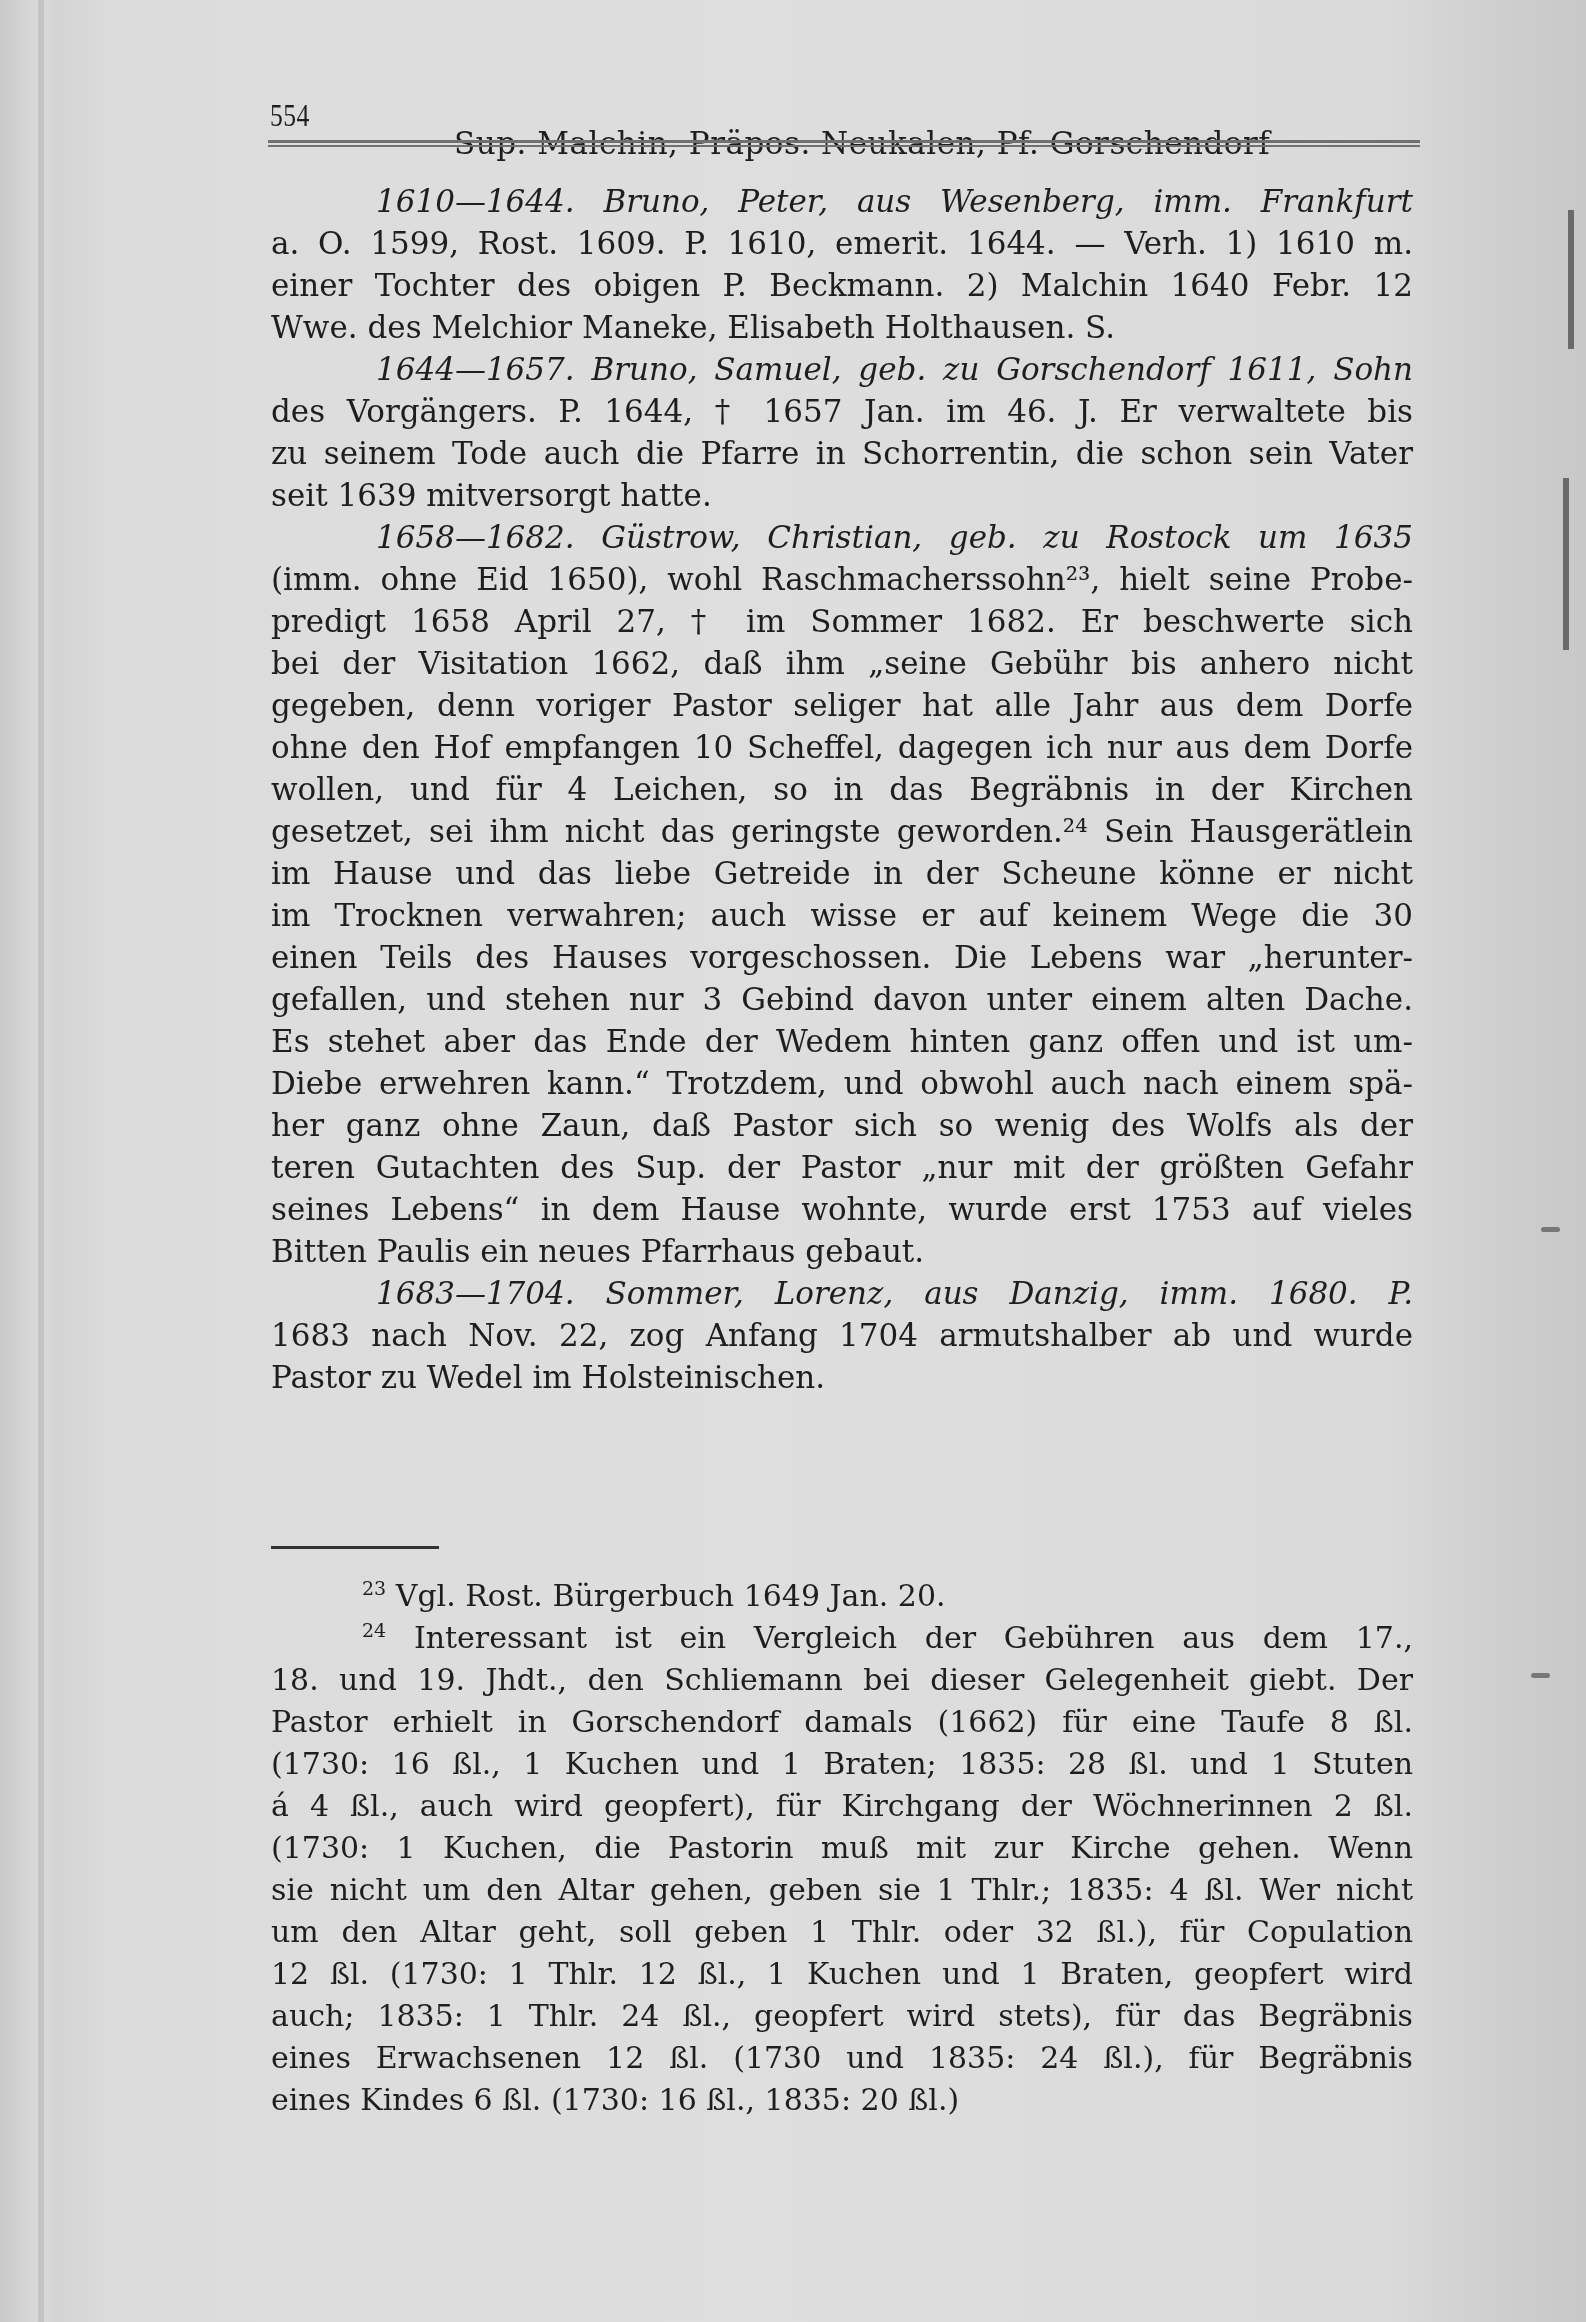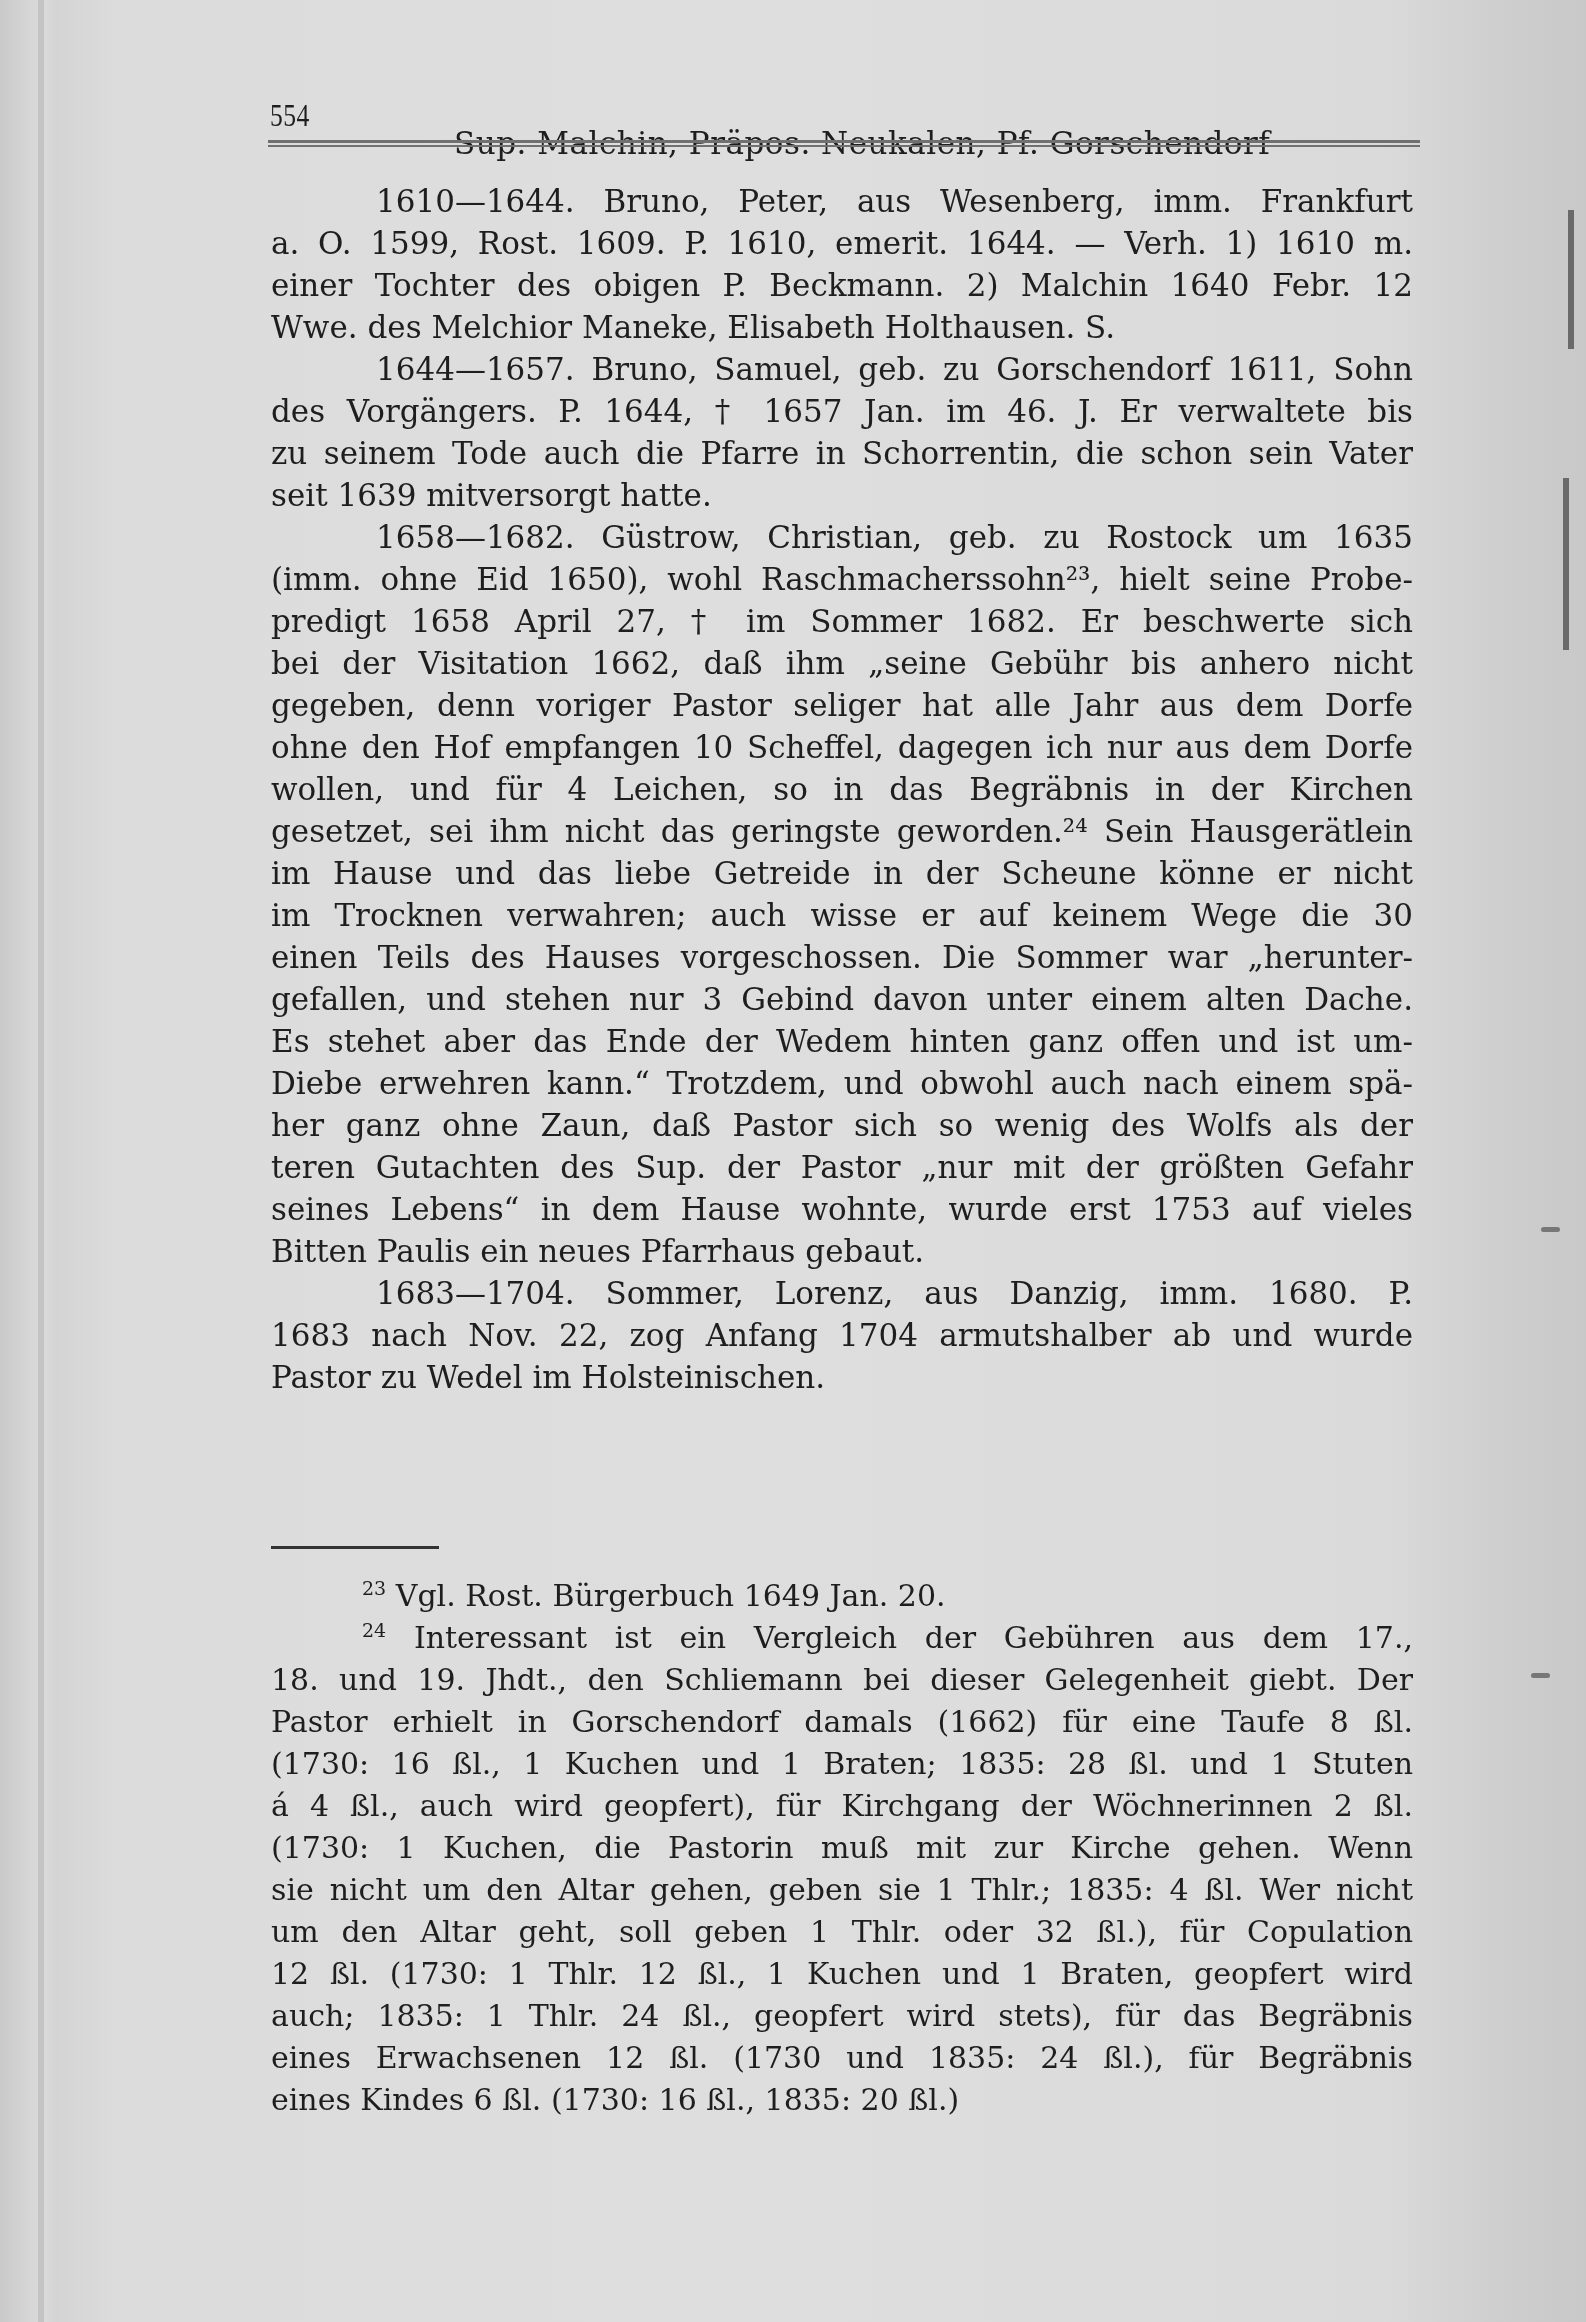--- a/index.html
+++ b/index.html
@@ -19,21 +19,21 @@
   }
   .page-number { position:absolute; left:0; top:0; font-family:"Liberation Serif", serif; font-size:32px; transform:scaleX(0.8); transform-origin:left; }
   .running-head { position:absolute; left:184px; top:0; font-family:"DejaVu Serif", serif; font-size:31px; white-space:nowrap;margin-top:28px; }
   .rule { position:absolute; left:268px; width:1152px; background:#707070; }
   .body { position:absolute; left:271px; top:180px; width:1142px; }
   .line {
     height:42px; line-height:42px; font-size:31px; white-space:nowrap;
     text-align:justify; text-align-last:justify; overflow:hidden;
   }
   .line.last { text-align-last:left; }
-  .line.indent { padding-left:105px; }
+  .line.indent { padding-left:105px;font-style:italic; }
   sup { font-size:19px; line-height:0; vertical-align:super;margin-left:24px; }
   .footrule { position:absolute; left:271px; top:1546px; width:168px; height:2.9px; background:#333; }
   .footnotes { position:absolute; left:271px; top:1575px; width:1142px; }
   .fline {
     height:42px; line-height:42px; font-size:30px; white-space:nowrap;
     text-align:justify; text-align-last:justify; overflow:hidden;
   }
   .fline.last { text-align-last:left; }
   .fline.indent { padding-left:67px; }
 </style>
@@ -70,21 +70,21 @@
     <div class="line indent">1658—1682. Güstrow, Christian, geb. zu Rostock um 1635</div>
     <div class="line">(imm. ohne Eid 1650), wohl Raschmacherssohn²³, hielt seine Probe-</div>
     <div class="line">predigt 1658 April 27, † im Sommer 1682. Er beschwerte sich</div>
     <div class="line">bei der Visitation 1662, daß ihm „seine Gebühr bis anhero nicht</div>
     <div class="line">gegeben, denn voriger Pastor seliger hat alle Jahr aus dem Dorfe</div>
     <div class="line">ohne den Hof empfangen 10 Scheffel, dagegen ich nur aus dem Dorfe</div>
     <div class="line">wollen, und für 4 Leichen, so in das Begräbnis in der Kirchen</div>
     <div class="line">gesetzet, sei ihm nicht das geringste geworden.²⁴ Sein Hausgerätlein</div>
     <div class="line">im Hause und das liebe Getreide in der Scheune könne er nicht</div>
     <div class="line">im Trocknen verwahren; auch wisse er auf keinem Wege die 30</div>
-    <div class="line">einen Teils des Hauses vorgeschossen. Die Sommer war „herunter-</div>
+    <div class="line">einen Teils des Hauses vorgeschossen. Die Lebens war „herunter-</div>
     <div class="line">gefallen, und stehen nur 3 Gebind davon unter einem alten Dache.</div>
     <div class="line">Es stehet aber das Ende der Wedem hinten ganz offen und ist um-</div>
     <div class="line">Diebe erwehren kann.“ Trotzdem, und obwohl auch nach einem spä-</div>
     <div class="line">her ganz ohne Zaun, daß Pastor sich so wenig des Wolfs als der</div>
     <div class="line">teren Gutachten des Sup. der Pastor „nur mit der größten Gefahr</div>
     <div class="line">seines Lebens“ in dem Hause wohnte, wurde erst 1753 auf vieles</div>
     <div class="line last">Bitten Paulis ein neues Pfarrhaus gebaut.</div>
   </div>
   <div>
     <div class="line indent">1683—1704. Sommer, Lorenz, aus Danzig, imm. 1680. P.</div>

